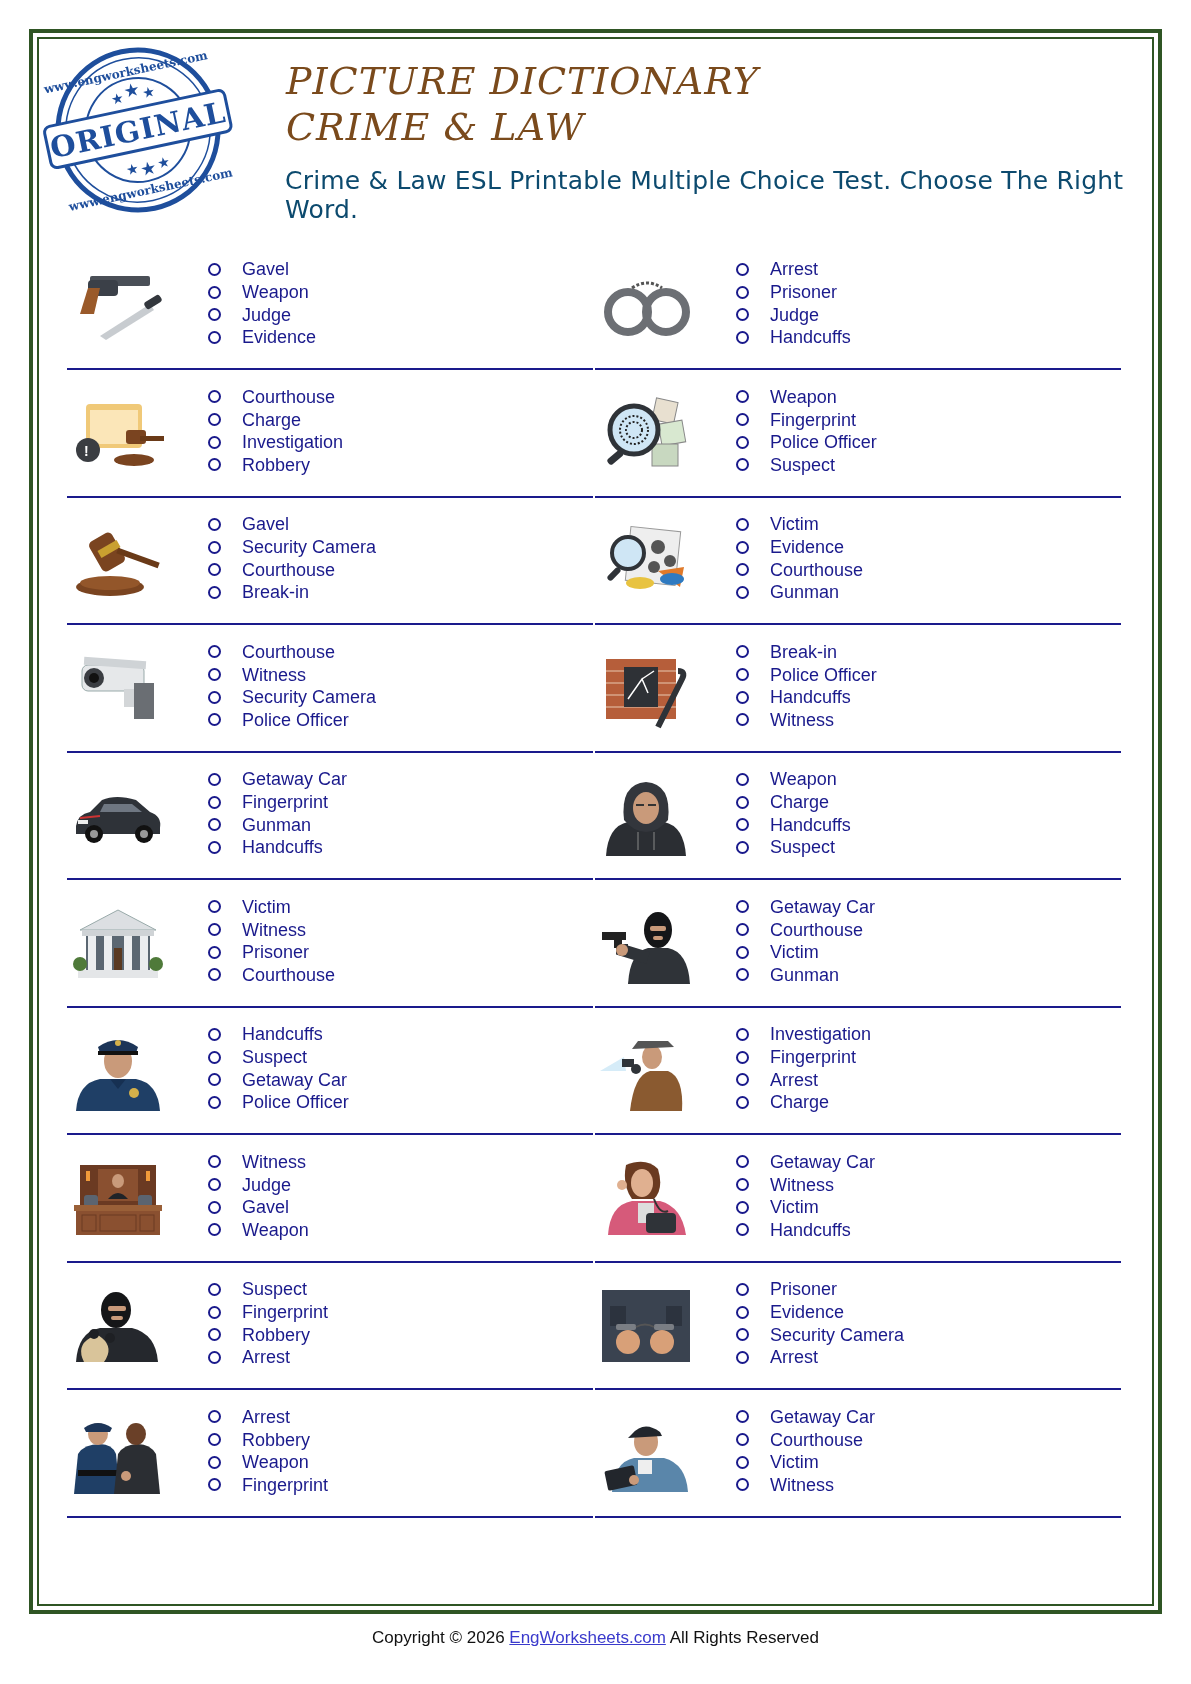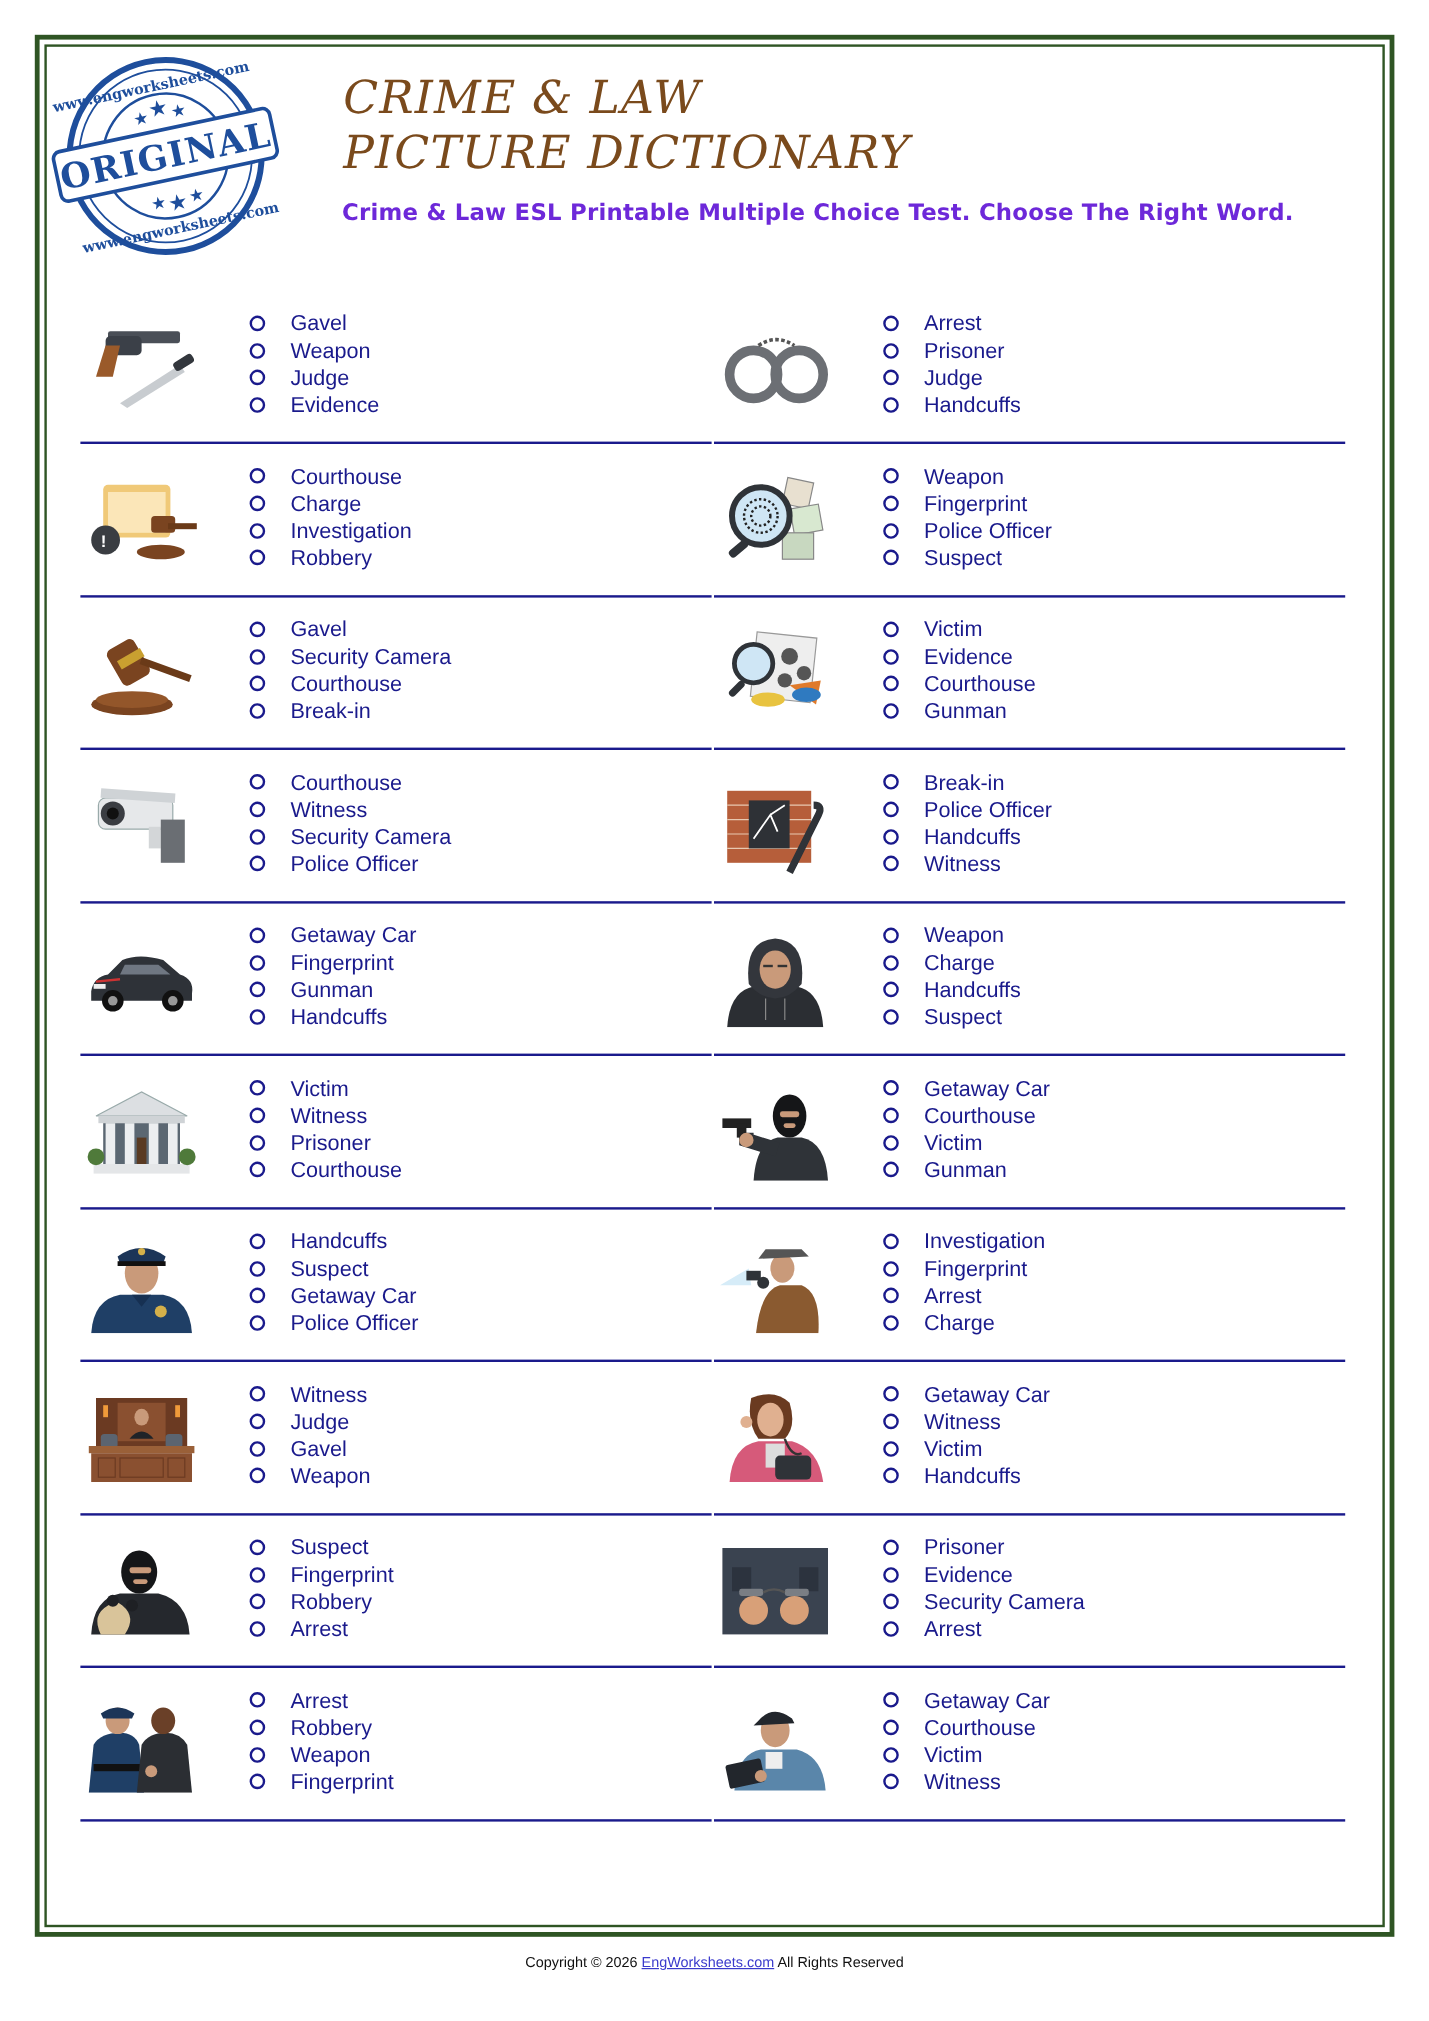--- a/index.html
+++ b/index.html
@@ -15,22 +15,22 @@
   .stamp {
     position: absolute; left: 40px; top: 40px; width: 196px; height: 180px;
   }
   .title {
     position: absolute; left: 286px; top: 58px;
     font-family: "DejaVu Serif", serif; font-style: italic;
     color: #7a4a1c; font-size: 38px; line-height: 46px; letter-spacing: 1px;
   }
   .subtitle {
     position: absolute; left: 285px; top: 166px;
-    font-family: "DejaVu Sans", sans-serif; font-weight: bold;
-    color: #6d28d9; font-size: 19px; letter-spacing: 0.2px;
+    font-family: "DejaVu Sans", sans-serif; font-weight: normal;
+    color: #0c4a6e; font-size: 25px; letter-spacing: 0.2px;
   }
   .grid {
     position: absolute; left: 67px; top: 258px; width: 1070px;
     display: grid; grid-template-columns: 526px 526px; column-gap: 2px;
   }
   .item {
     position: relative; height: 127.5px;
   }
   .item .rule {
     position: absolute; left: 0; right: 0; top: 110px; height: 2px; background: #1a1a8c;
@@ -47,21 +47,21 @@
   }
   .item .radio {
     width: 13px; height: 13px; border: 2px solid #1a1a8c; border-radius: 50%;
     box-sizing: border-box; margin-right: 21px; flex: none;
   }
   .item .opt-label {
     color: #1a1a8c; font-size: 18px; line-height: 22px;
   }
   .footer {
     position: absolute; left: 0; right: 0; top: 1628px; text-align: center;
-    font-size: 12px; color: #111;
+    font-size: 17px; color: #111;
   }
   .footer a { color: #3a3acc; text-decoration: underline; }
 </style>
 </head>
 <body>
 
 <div class="frame-outer"></div>
 <div class="frame-inner"></div>
 
 <div class="stamp">
@@ -78,22 +78,22 @@
       <text x="78" y="132" font-size="14" fill="#1e4e9c">★</text>
       <text x="92" y="136" font-size="18" fill="#1e4e9c">★</text>
       <text x="110" y="132" font-size="14" fill="#1e4e9c">★</text>
       <rect x="6" y="68" width="184" height="42" rx="6" fill="#ffffff" stroke="#1e4e9c" stroke-width="3"></rect>
       <text x="98" y="100" text-anchor="middle" font-family="DejaVu Serif, serif" font-weight="bold" font-size="29" fill="#1e4e9c" letter-spacing="1">ORIGINAL</text>
     </g>
   </svg>
 </div>
 
 <div class="title">
+  <div>PICTURE DICTIONARY</div>
   <div>CRIME &amp; LAW</div>
-  <div>PICTURE DICTIONARY</div>
 </div>
 <div class="subtitle">Crime &amp; Law ESL Printable Multiple Choice Test. Choose The Right Word.</div>
 
 <div class="grid" id="grid">
     <div class="item">
       <div class="pic">
         <svg width="96" height="80" viewBox="0 0 96 80">
           <rect x="20" y="10" width="60" height="10" rx="2" fill="#4a4f57"></rect>
           <rect x="18" y="14" width="30" height="16" rx="4" fill="#3b4048"></rect>
           <path d="M18 22 L30 22 L24 48 L10 48 Z" fill="#9a5a2a"></path>

